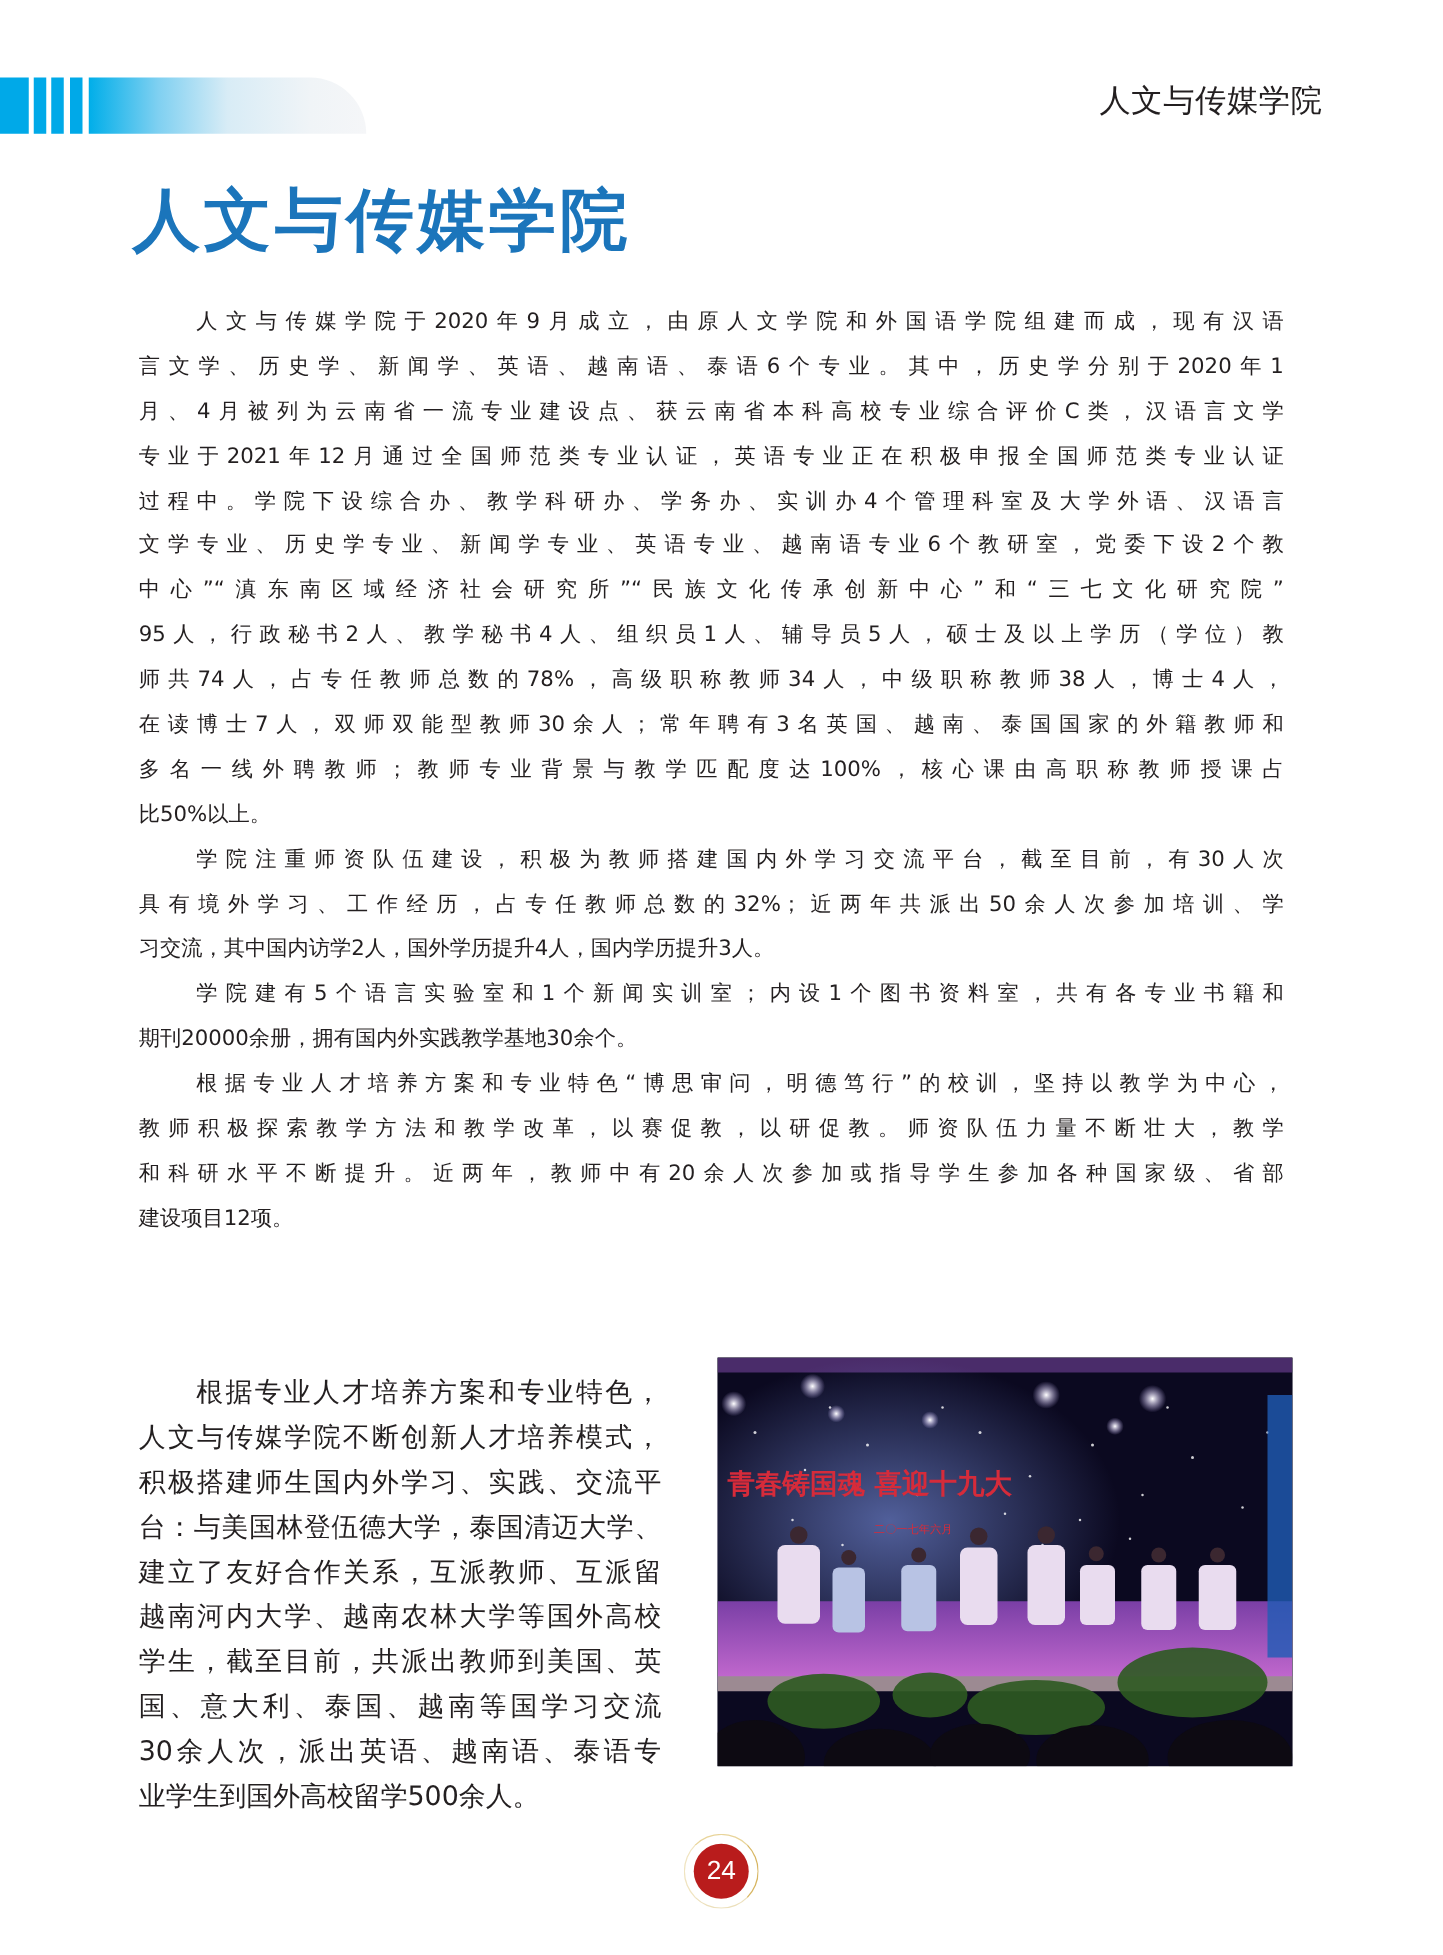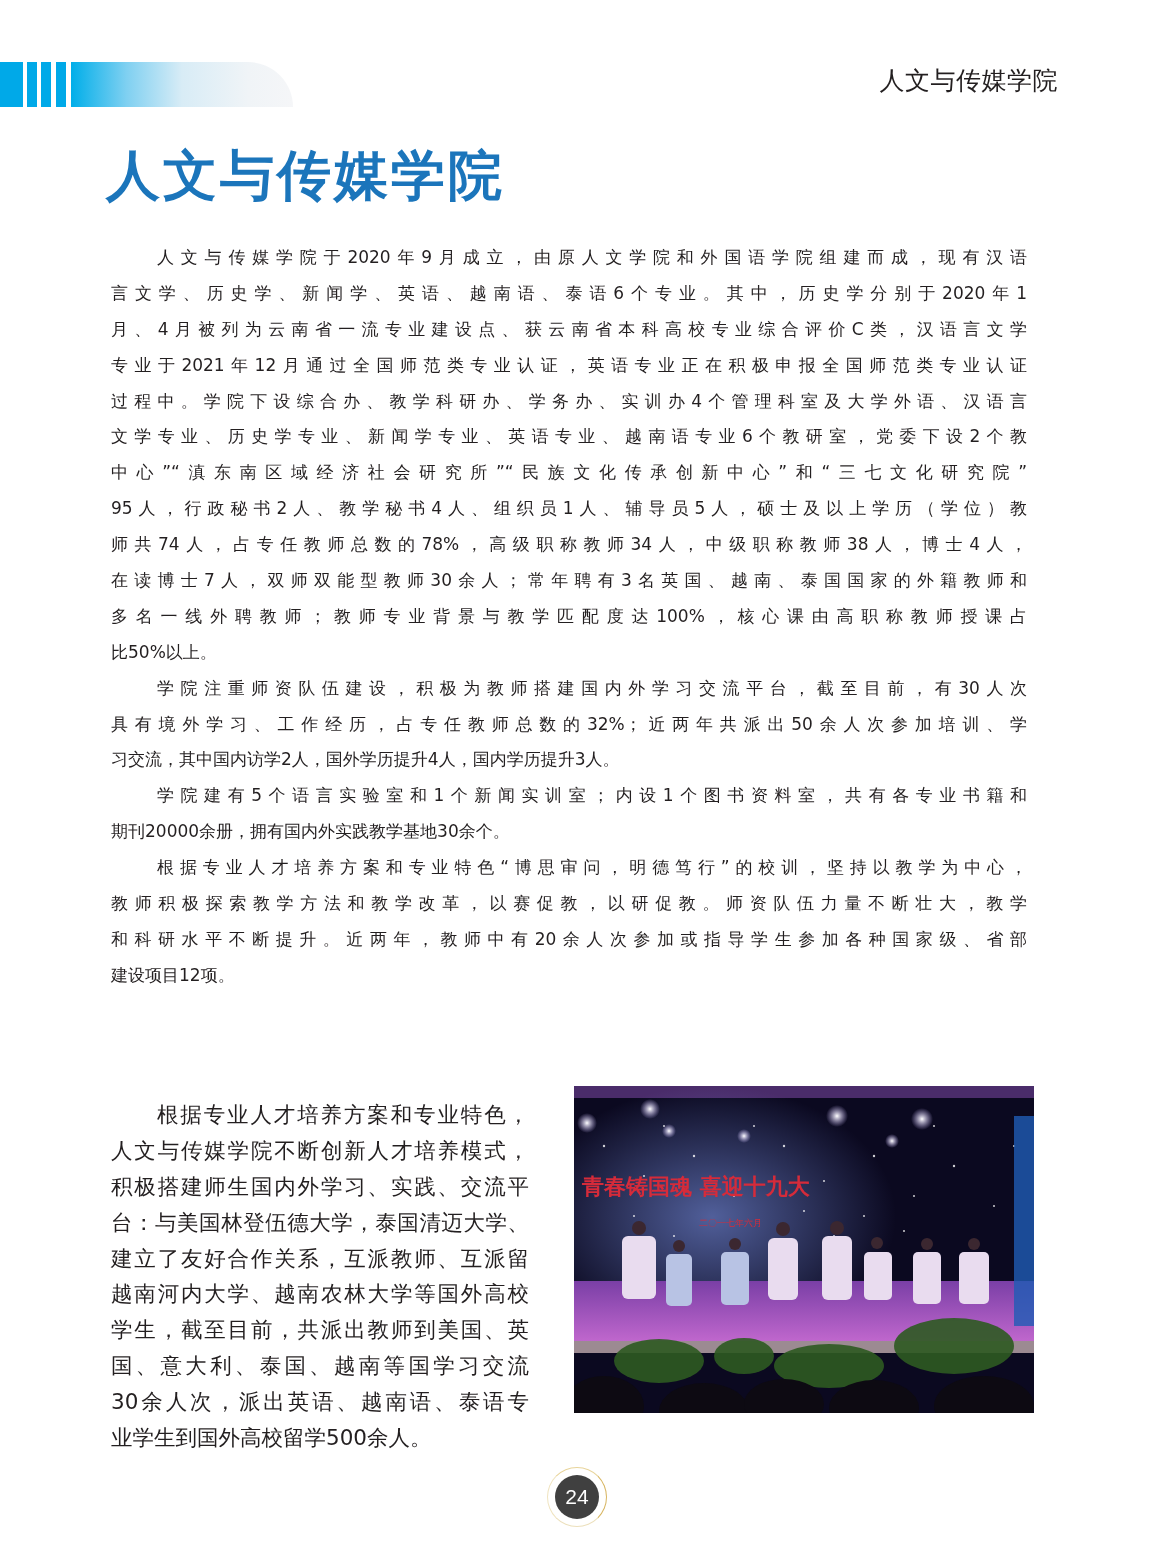--- a/index.html
+++ b/index.html
@@ -15,21 +15,21 @@
   .body-text { position: absolute; left: 111px; top: 240px; width: 916px; font-size: 17px; line-height: 35.9px; }
   .line { display: block; white-space: nowrap; text-align: justify; text-align-last: justify; height: 35.9px; }
   .line.last { text-align-last: left; }
   .indent { padding-left: 46px; }
   .narrow { position: absolute; left: 111px; top: 1097px; width: 418px; font-size: 21.5px; line-height: 35.9px; }
   .photo { position: absolute; left: 546px; top: 1086px; width: 460px; height: 327px; overflow: hidden;
            background: radial-gradient(ellipse at 30% 35%, #3a2a6a 0%, #0e0b22 45%, #080616 100%); margin-left: 28px; }
   .page-num-wrap { position: absolute; left: 547px; top: 1467px; width: 60px; height: 60px; }
   .page-ring { position: absolute; left: 0; top: 0; width: 58px; height: 58px; border-radius: 50%;
                border: 1.5px solid transparent; border-right-color: #d7b560; border-top-color: #e8d49a; border-left-color: #f0e4c0; border-bottom-color: #ece0bc; }
-  .page-num { position: absolute; left: 8px; top: 8px; width: 44px; height: 44px; border-radius: 50%; background: #404040;
+  .page-num { position: absolute; left: 8px; top: 8px; width: 44px; height: 44px; border-radius: 50%; background: #b91c1c;
               color: #ffffff; font-size: 21px; text-align: center; line-height: 44px; font-family: "Liberation Sans", sans-serif; }
 </style>
 </head>
 <body>
 
 <div class="header-bar">
   <div class="hb-block" style="left:0;width:23px;"></div>
   <div class="hb-block" style="left:27px;width:10px;"></div>
   <div class="hb-block" style="left:41px;width:10px;"></div>
   <div class="hb-block" style="left:56px;width:10px;"></div>

